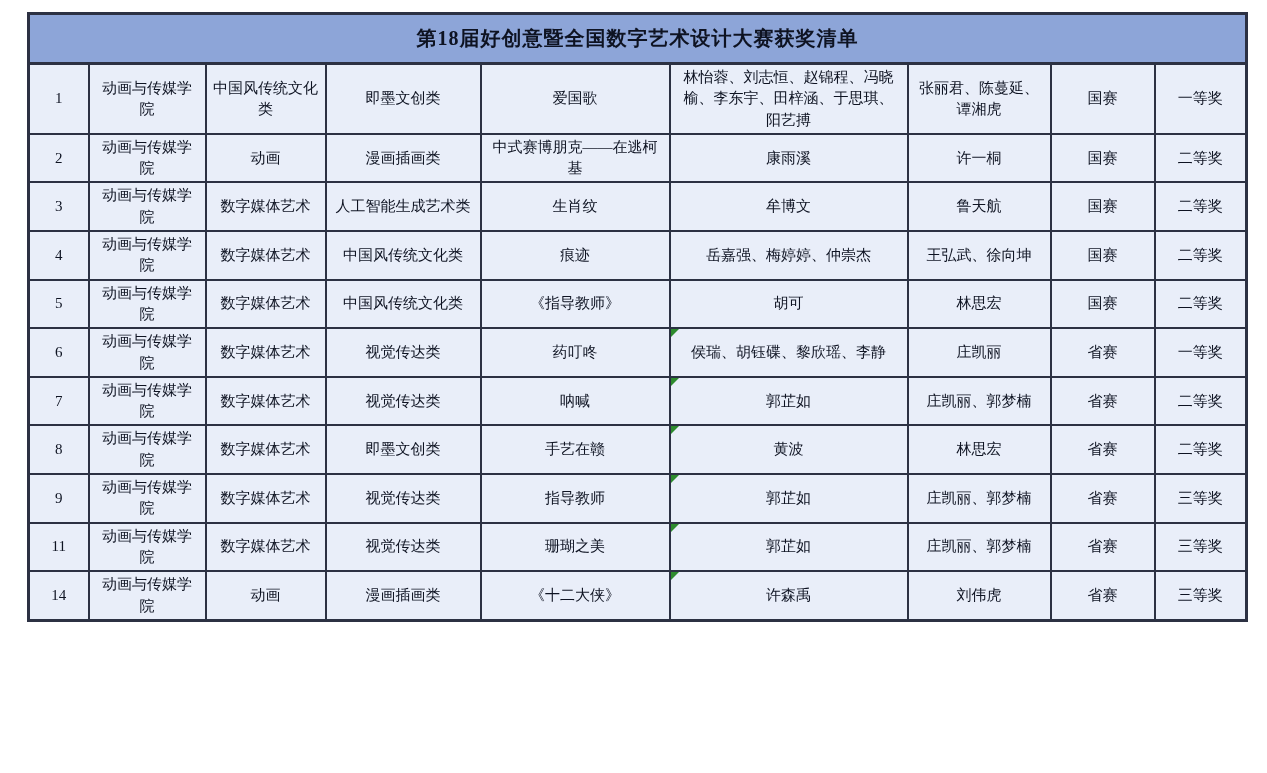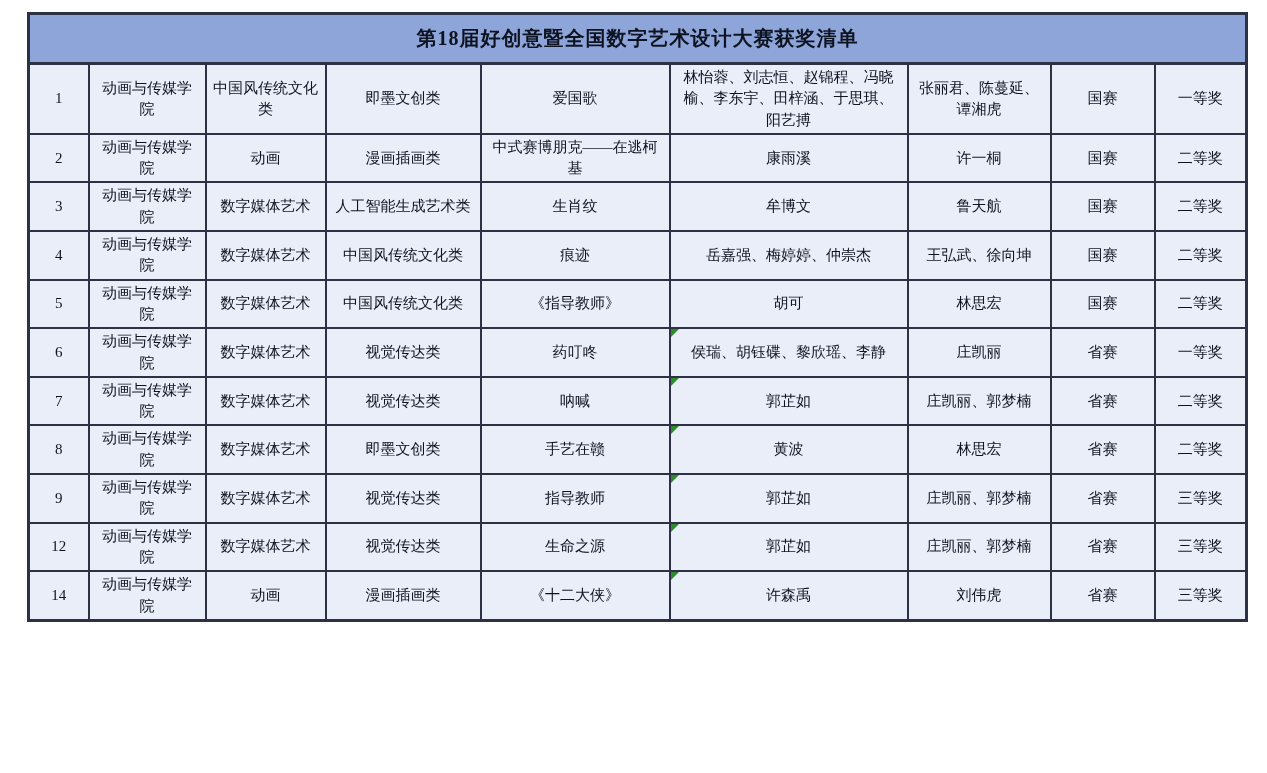--- a/index.html
+++ b/index.html
@@ -182,25 +182,25 @@
     <td>动画与传媒学院</td>
     <td>数字媒体艺术</td>
     <td>视觉传达类</td>
     <td>指导教师</td>
     <td class="marked">郭芷如</td>
     <td>庄凯丽、郭梦楠</td>
     <td>省赛</td>
     <td>三等奖</td>
   </tr>
         <tr>
-    <td>12</td>
-    <td>动画与传媒学院</td>
-    <td>数字媒体艺术</td>
-    <td>视觉传达类</td>
-    <td>生命之源</td>
+    <td>11</td>
+    <td>动画与传媒学院</td>
+    <td>数字媒体艺术</td>
+    <td>视觉传达类</td>
+    <td>珊瑚之美</td>
     <td class="marked">郭芷如</td>
     <td>庄凯丽、郭梦楠</td>
     <td>省赛</td>
     <td>三等奖</td>
   </tr>
         <tr>
     <td>14</td>
     <td>动画与传媒学院</td>
     <td>动画</td>
     <td>漫画插画类</td>

